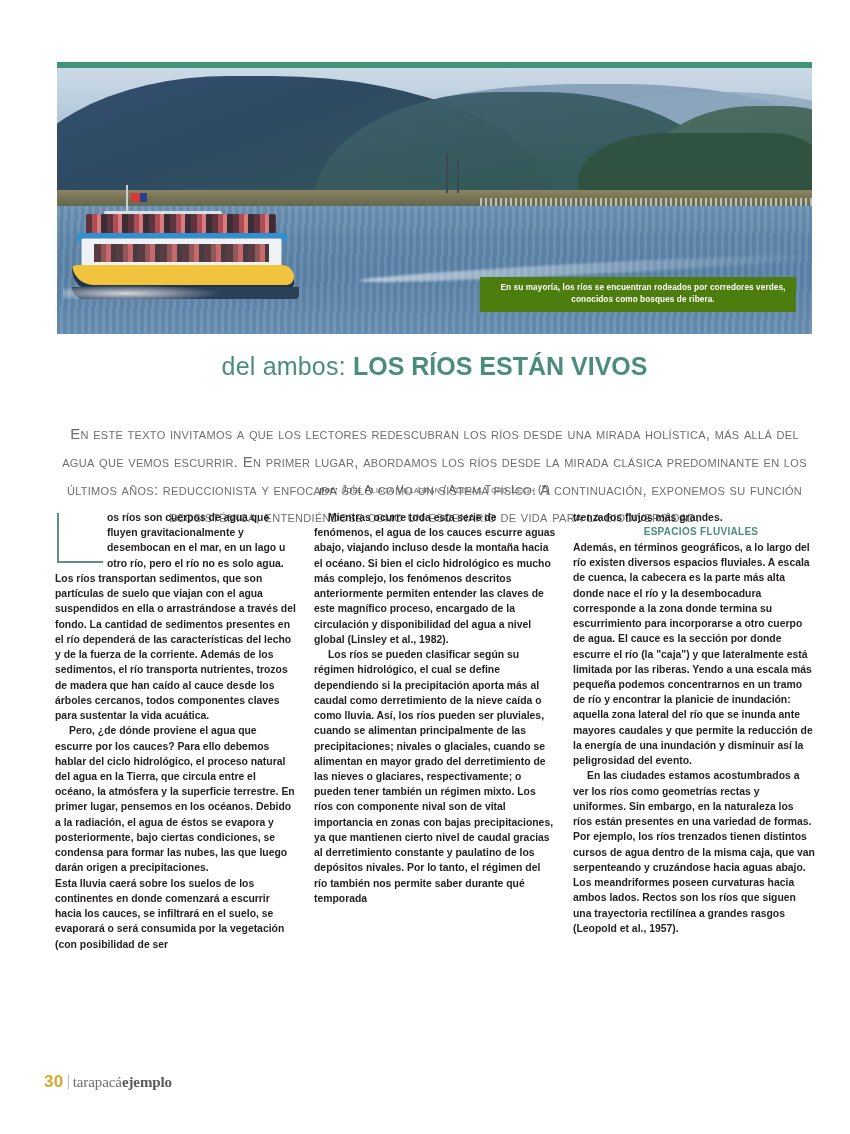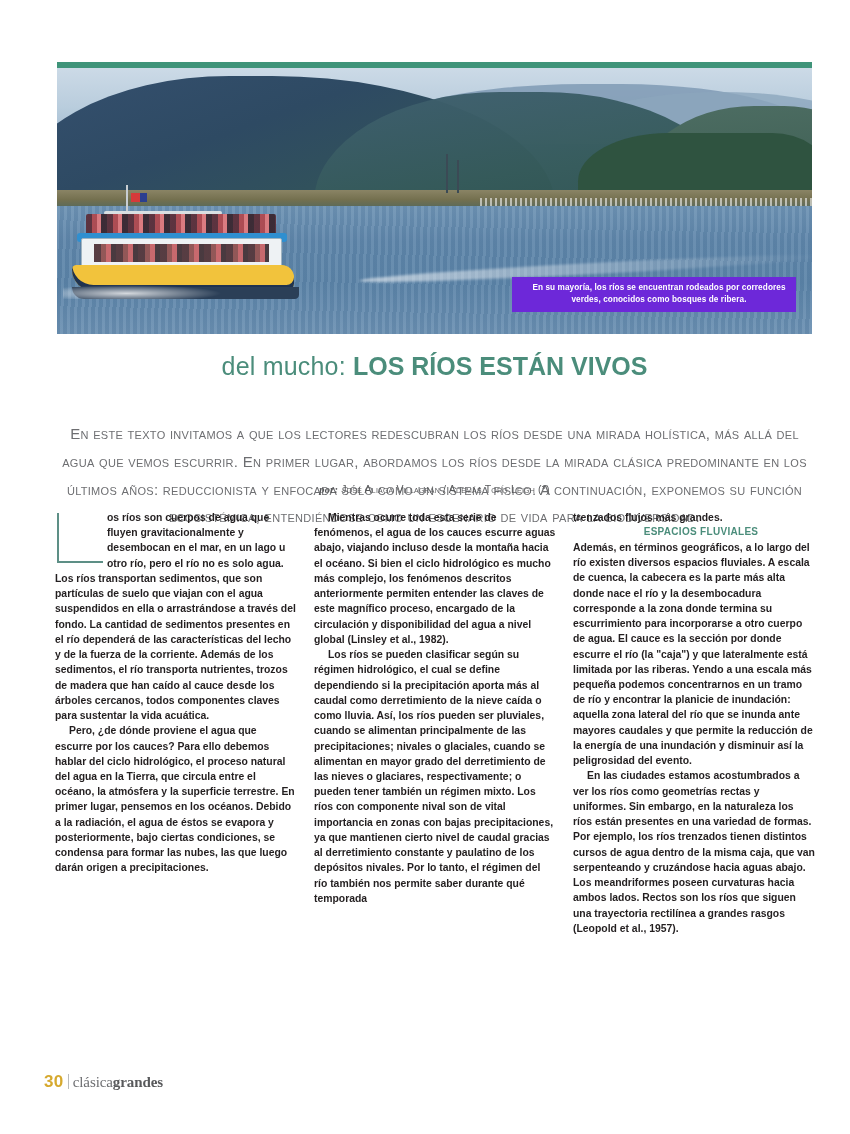--- a/index.html
+++ b/index.html
@@ -174,22 +174,22 @@
   .boat-spray {
     position: absolute; left: -4%; bottom: 0; width: 70%; height: 14%;
     background: radial-gradient(ellipse at 40% 60%, rgba(255,255,255,.8), rgba(255,255,255,0) 70%);
   }
 
   
   .photo-caption {
     position: absolute;
     right: 16px;
     bottom: 22px;
-    width: 284px;
-    background: #6d28d9;
+    width: 316px;
+    background: #4d7c0f;
     color: #ffffff;
     font-size: 8.2px;
     font-weight: bold;
     line-height: 1.45;
     padding: 5px 8px 6px 18px;
     box-sizing: border-box;
     text-align: center;
     letter-spacing: .1px;
     z-index: 5;
   }
@@ -369,48 +369,49 @@
       <div class="boat-cabin"></div>
       <div class="boat-hull"></div>
       <div class="boat-hull-dark"></div>
       <div class="boat-spray"></div>
     </div>
   </div>
   <div class="photo-caption">En su mayoría, los ríos se encuentran rodeados por corredores verdes, conocidos como bosques de ribera.</div>
 </div>
 
 <div class="title-block">
-  <div class="title-line2"><span>del mucho: </span><span class="title-strong">LOS RÍOS ESTÁN VIVOS</span></div>
+  <div class="title-line2"><span>del ambos: </span><span class="title-strong">LOS RÍOS ESTÁN VIVOS</span></div>
 </div>
 
 <div class="lead">En este texto invitamos a que los lectores redescubran los ríos desde una mirada holística, más allá del agua que vemos escurrir. En primer lugar, abordamos los ríos desde la mirada clásica predominante en los últimos años: reduccionista y enfocada sólo como un sistema físico. A continuación, exponemos su función ecosistémica, entendiéndose como un escenario de vida para la biodiversidad.</div>
 <div class="byline"><span class="por">por:</span> <span>José Aliaga Villagrán / Además Toro Leigh (*)</span></div>
 
 <div class="cols">
 
   <div class="col">
     <div class="dropcap-box">
       <div class="dropcap-v"></div>
       <div class="dropcap-h"></div>
     </div>
     <p class="first">os ríos son cuerpos de agua que fluyen gravitacionalmente y desembocan en el mar, en un lago u otro río, pero el río no es solo agua. Los ríos transportan sedimentos, que son partículas de suelo que viajan con el agua suspendidos en ella o arrastrándose a través del fondo. La cantidad de sedimentos presentes en el río dependerá de las características del lecho y de la fuerza de la corriente. Además de los sedimentos, el río transporta nutrientes, trozos de madera que han caído al cauce desde los árboles cercanos, todos componentes claves para sustentar la vida acuática.</p>
     <p>Pero, ¿de dónde proviene el agua que escurre por los cauces? Para ello debemos hablar del ciclo hidrológico, el proceso natural del agua en la Tierra, que circula entre el océano, la atmósfera y la superficie terrestre. En primer lugar, pensemos en los océanos. Debido a la radiación, el agua de éstos se evapora y posteriormente, bajo ciertas condiciones, se condensa para formar las nubes, las que luego darán origen a precipitaciones.</p>
+    <p class="noindent">Esta lluvia caerá sobre los suelos de los continentes en donde comenzará a escurrir hacia los cauces, se infiltrará en el suelo, se evaporará o será consumida por la vegetación (con posibilidad de ser</p>
   </div>
 
   <div class="col">
     <p>Mientras ocurre toda esta serie de fenómenos, el agua de los cauces escurre aguas abajo, viajando incluso desde la montaña hacia el océano. Si bien el ciclo hidrológico es mucho más complejo, los fenómenos descritos anteriormente permiten entender las claves de este magnífico proceso, encargado de la circulación y disponibilidad del agua a nivel global (Linsley et al., 1982).</p>
     <p>Los ríos se pueden clasificar según su régimen hidrológico, el cual se define dependiendo si la precipitación aporta más al caudal como derretimiento de la nieve caída o como lluvia. Así, los ríos pueden ser pluviales, cuando se alimentan principalmente de las precipitaciones; nivales o glaciales, cuando se alimentan en mayor grado del derretimiento de las nieves o glaciares, respectivamente; o pueden tener también un régimen mixto. Los ríos con componente nival son de vital importancia en zonas con bajas precipitaciones, ya que mantienen cierto nivel de caudal gracias al derretimiento constante y paulatino de los depósitos nivales. Por lo tanto, el régimen del río también nos permite saber durante qué temporada</p>
   </div>
 
   <div class="col">
     <p class="first">trenzados flujos más grandes.</p>
     <p class="section-head">ESPACIOS FLUVIALES</p>
     <p class="noindent">Además, en términos geográficos, a lo largo del río existen diversos espacios fluviales. A escala de cuenca, la cabecera es la parte más alta donde nace el río y la desembocadura corresponde a la zona donde termina su escurrimiento para incorporarse a otro cuerpo de agua. El cauce es la sección por donde escurre el río (la "caja") y que lateralmente está limitada por las riberas. Yendo a una escala más pequeña podemos concentrarnos en un tramo de río y encontrar la planicie de inundación: aquella zona lateral del río que se inunda ante mayores caudales y que permite la reducción de la energía de una inundación y disminuir así la peligrosidad del evento.</p>
     <p>En las ciudades estamos acostumbrados a ver los ríos como geometrías rectas y uniformes. Sin embargo, en la naturaleza los ríos están presentes en una variedad de formas. Por ejemplo, los ríos trenzados tienen distintos cursos de agua dentro de la misma caja, que van serpenteando y cruzándose hacia aguas abajo. Los meandriformes poseen curvaturas hacia ambos lados. Rectos son los ríos que siguen una trayectoria rectilínea a grandes rasgos (Leopold et al., 1957).</p>
   </div>
 
 </div>
 
 <div class="footer">
   <span class="footer-page">30</span>
   <span class="footer-rule"></span>
-  <span class="footer-brand"><span>clásica</span><span class="b">grandes</span></span>
+  <span class="footer-brand"><span>tarapacá</span><span class="b">ejemplo</span></span>
 </div>
 
 </body></html>

